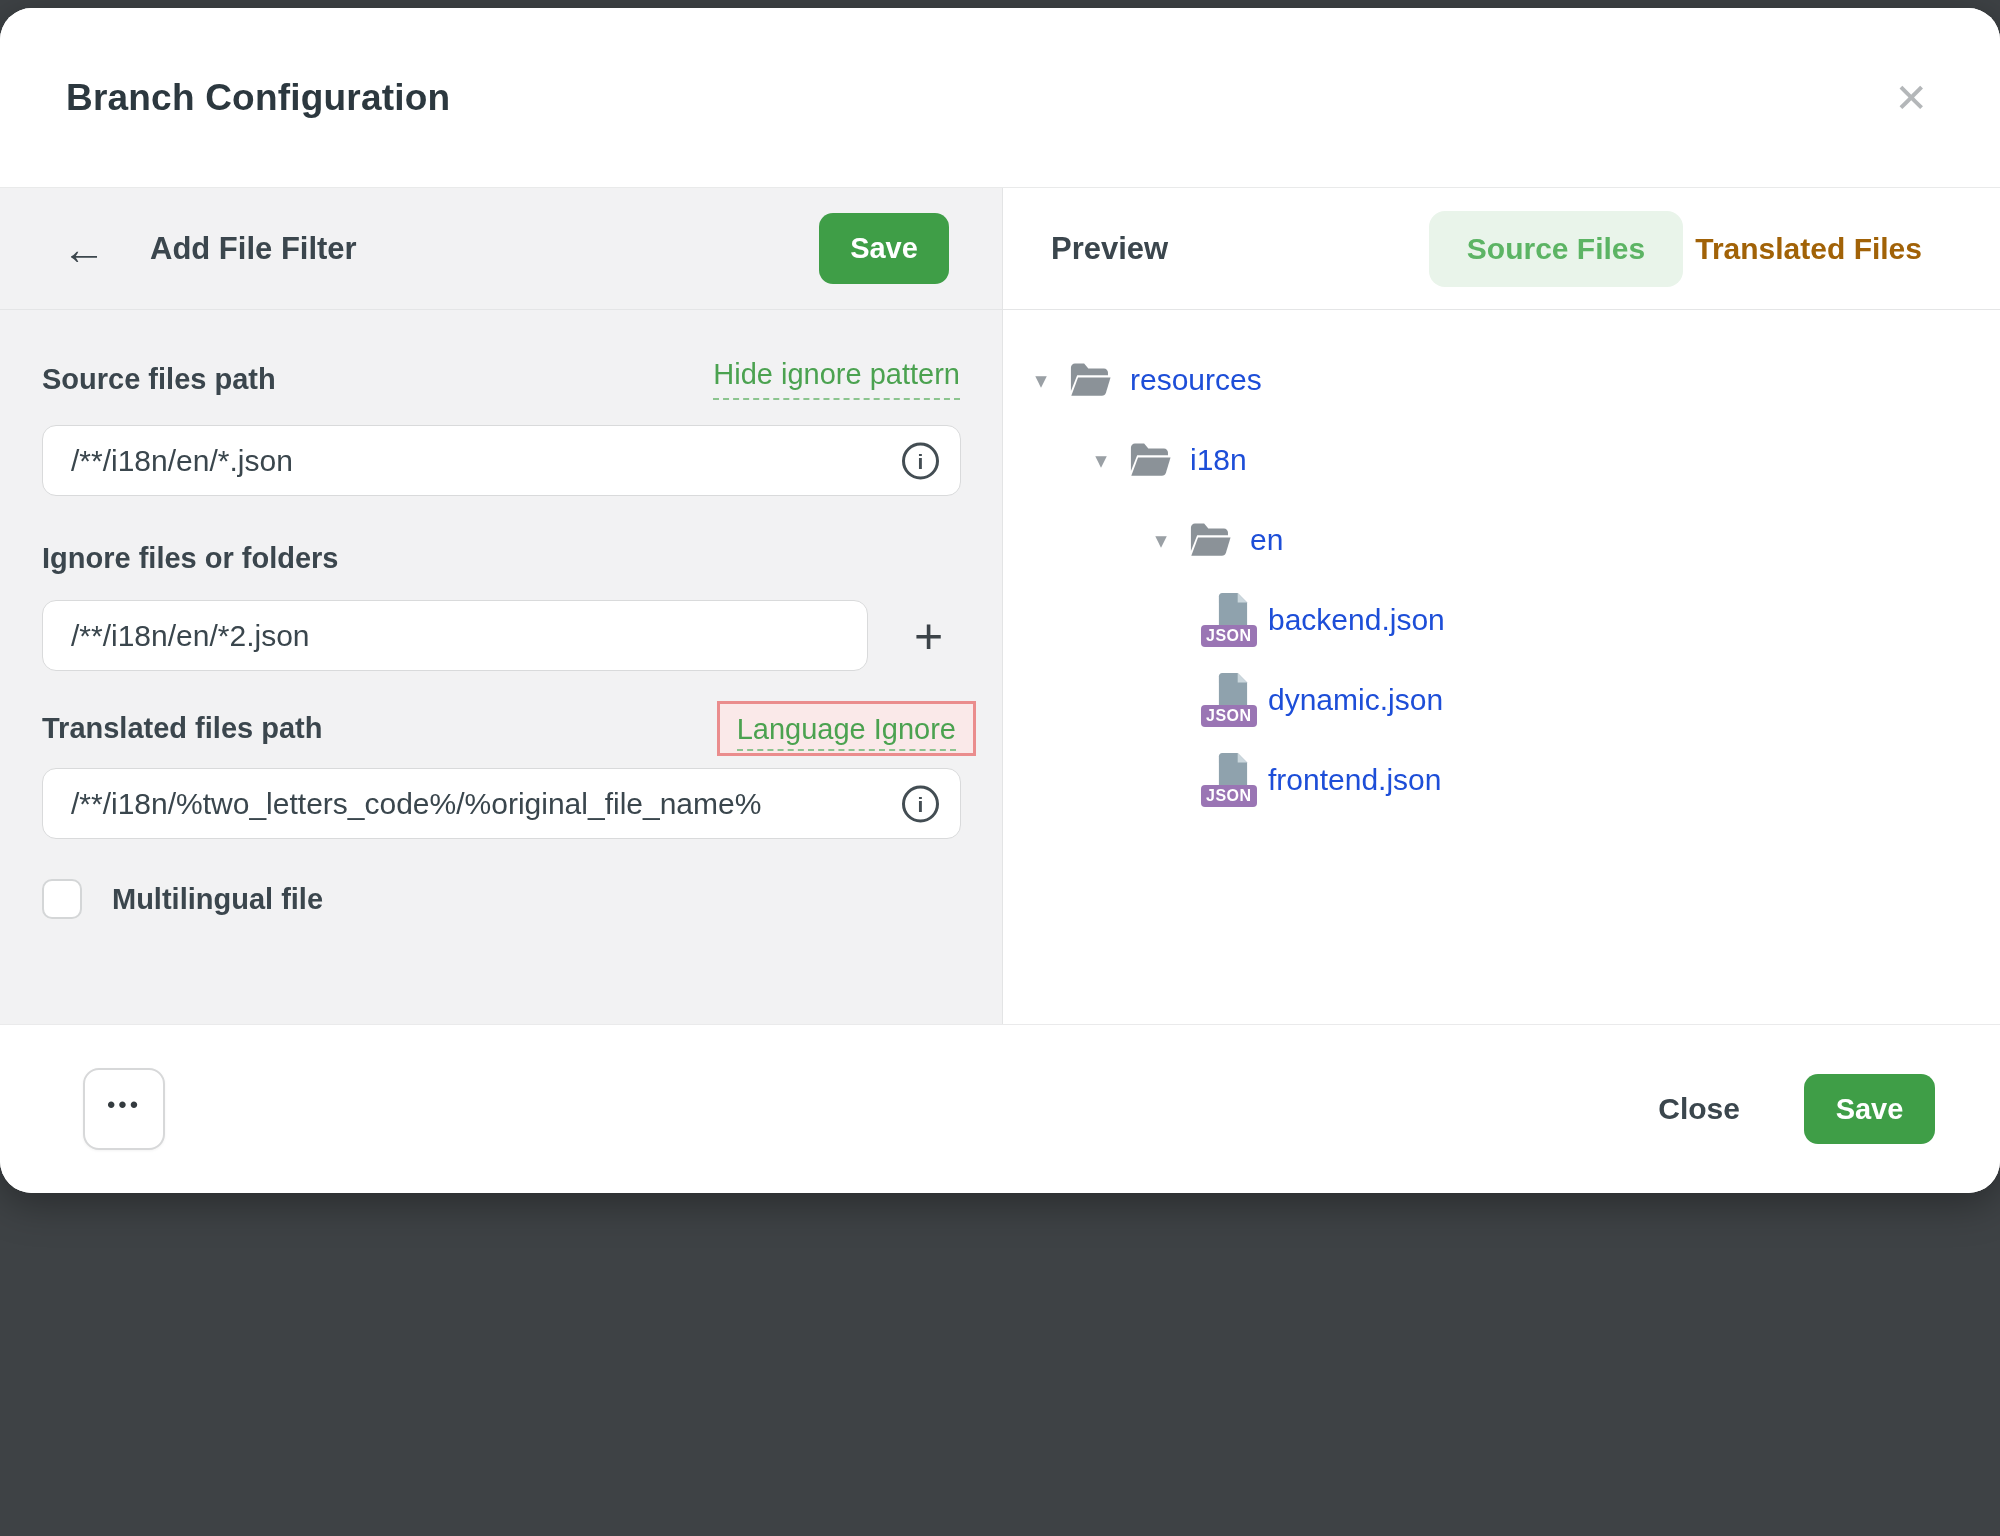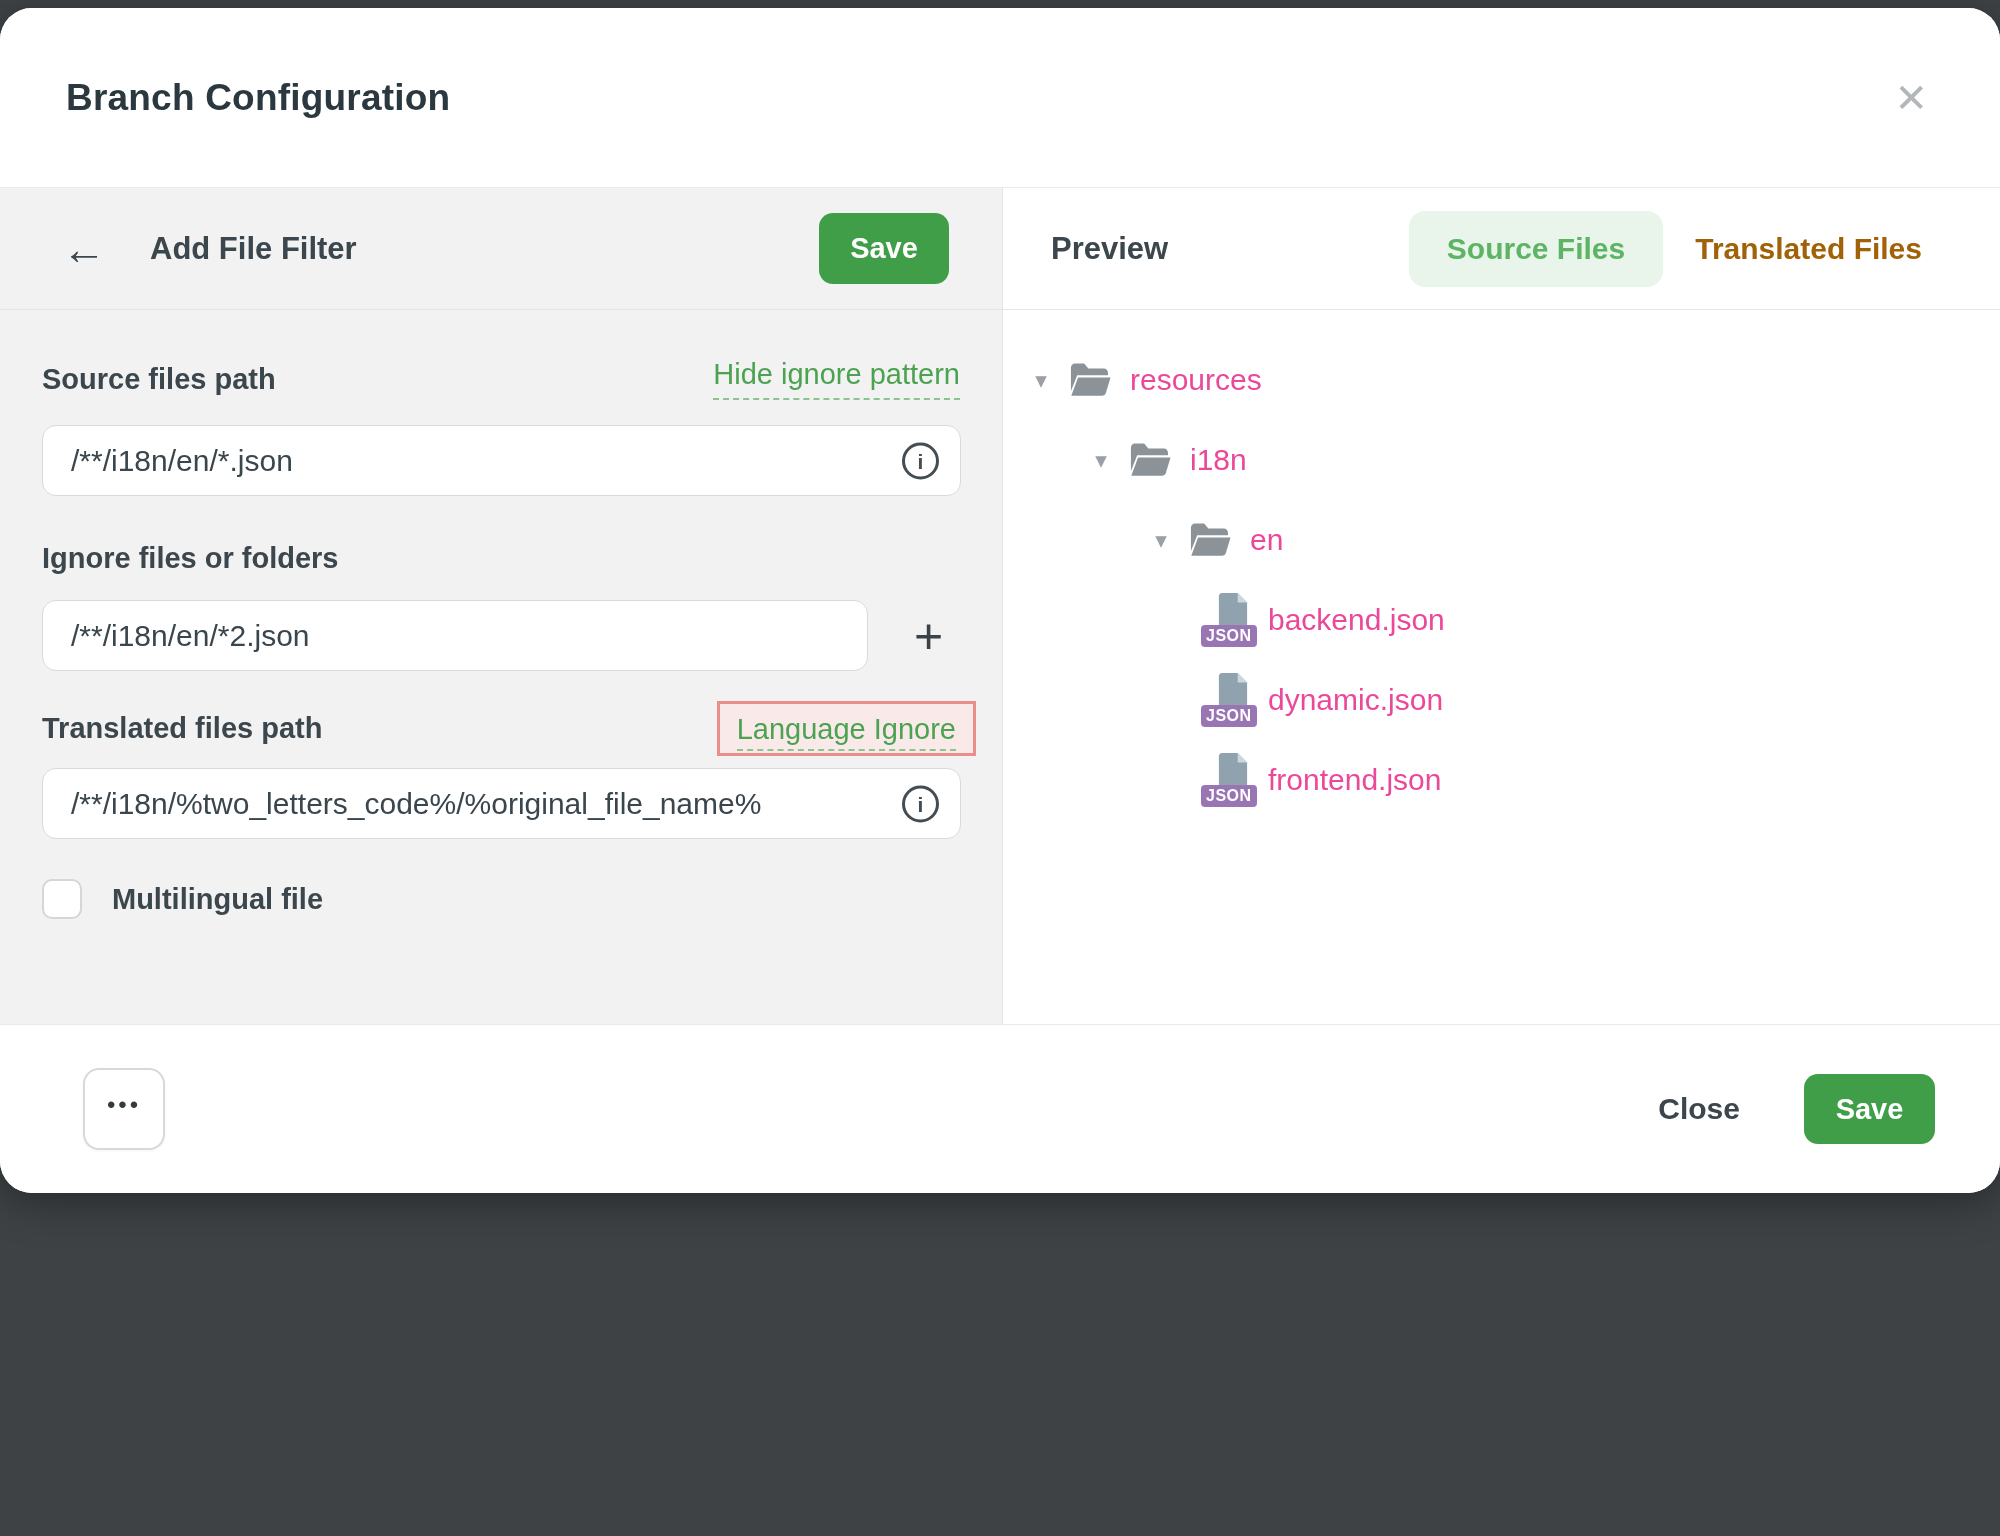--- a/index.html
+++ b/index.html
@@ -57,30 +57,30 @@
   .info-icon i { font-style:normal; font-size:21px; font-weight:700; color:#434d53; line-height:1; }
   .ignore-row { display:flex; align-items:center; }
   .plus-btn { font-size:50px; font-weight:400; color:#3c4348; background:none; border:none; margin-left:40px; cursor:pointer; line-height:1; font-family:inherit; }
   .checkbox-row { display:flex; align-items:center; margin-top:40px; }
   .checkbox { width:40px; height:40px; background:#fff; border:2px solid #d4d6d7; border-radius:10px; cursor:pointer; }
   .checkbox-label { font-size:29px; font-weight:600; color:#3b464d; margin-left:30px; }
   
   .right-panel { flex:1; background:#fff; display:flex; flex-direction:column; }
   .right-toolbar { padding:0 78px 0 48px; justify-content:space-between; }
   .preview-title { font-size:31px; font-weight:600; color:#3b464d; margin:0; }
-  .tabs { display:flex; align-items:center; gap:32px; }
+  .tabs { display:flex; align-items:center; gap:12px; }
   .tab { font-size:30px; font-weight:600; border:none; background:none; cursor:pointer; color:#a16207; padding:0; font-family:inherit; }
   .tab.active { background:#e9f4ea; color:#5cb464; padding:21px 38px; border-radius:16px; }
   .tree { padding:30px 0 0 25px; }
   .tree-row { display:flex; align-items:center; height:80px; }
   .depth-0 { margin-left:0; } .depth-1 { margin-left:60px; }
   .depth-2 { margin-left:120px; } .depth-3 { margin-left:180px; }
   .caret { width:26px; margin-right:14px; font-size:23px; color:#9aa0a5; text-align:center; cursor:pointer; line-height:1; }
   .folder-icon { margin-right:18px; display:flex; }
-  .tree-label { font-size:30px; color:#ec4899; }
+  .tree-label { font-size:30px; color:#1d4ed8; }
   .json-file-icon { position:relative; width:44px; height:54px; margin-right:16px; flex:0 0 44px; }
   .json-file-icon svg { position:absolute; top:0; right:0; }
   .json-badge {
     position:absolute; left:-7px; bottom:0; background:#9a75b4; color:#fff;
     font-size:16px; font-weight:700; padding:2px 5px; border-radius:4px; letter-spacing:.5px; line-height:1.15;
   }
   
   .modal-footer {
     flex:0 0 169px; border-top:1px solid #eaeaeb; background:#fff;
     display:flex; align-items:center; justify-content:space-between; padding:0 65px 0 83px;

